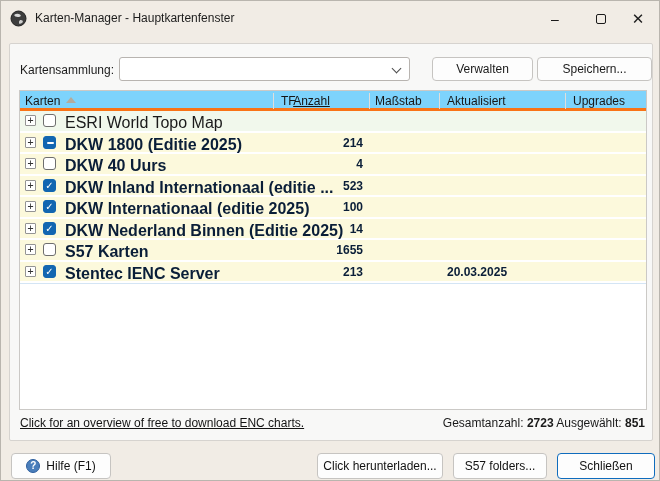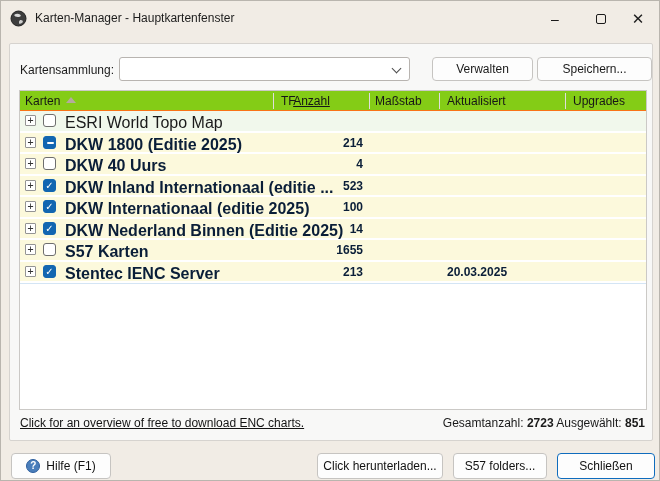--- a/index.html
+++ b/index.html
@@ -26,21 +26,21 @@
   
   #collection-label{position:absolute;left:10px;top:19px;color:#1c1c1c;text-align:right;}
   #collection-combo{position:absolute;left:109px;top:13px;width:291px;height:24px;background:#fff;border:1px solid #b8b4b0;border-radius:3px;}
   #combo-chevron{position:absolute;right:9px;top:7px;width:7px;height:7px;border-right:1.4px solid #4d4d4d;border-bottom:1.4px solid #4d4d4d;transform:rotate(45deg);}
   .tb-btn{position:absolute;top:13px;height:24px;background:#fdfdfd;border:1px solid #c6c4c1;border-radius:4px;display:flex;align-items:center;justify-content:center;font-size:12px;color:#1a1a1a;text-align:right;}
   #btn-verwalten{left:422px;width:101px;}
   #btn-speichern{left:527px;width:115px;}
 
   
   #table{position:absolute;left:9px;top:46px;width:628px;height:320px;background:#ffffff;border:1px solid #cbc9c6;}
-  #thead{position:absolute;left:0;top:0;width:100%;height:20px;background:#84cc16;border-bottom:1px solid #f97316;}
+  #thead{position:absolute;left:0;top:0;width:100%;height:20px;background:#7dd3fc;border-bottom:3px solid #f97316;}
   .hcell{position:absolute;top:3px;font-size:12px;color:#161616;white-space:nowrap;}
   #hc-karten{left:5px;}
   #sort-arrow{position:absolute;left:46px;top:6px;width:0;height:0;border-left:5px solid transparent;border-right:5px solid transparent;border-bottom:6px solid #b4ab9d;}
   #hc-tf{left:261px;}
   #hc-anzahl{left:240px;width:103px;text-align:center;text-decoration:underline;}
   #hc-massstab{left:355px;}
   #hc-akt{left:427px;}
   #hc-upgrades{left:553px;}
   .hsep{position:absolute;top:2px;width:1px;height:16px;background:#e0dedb;}
 

